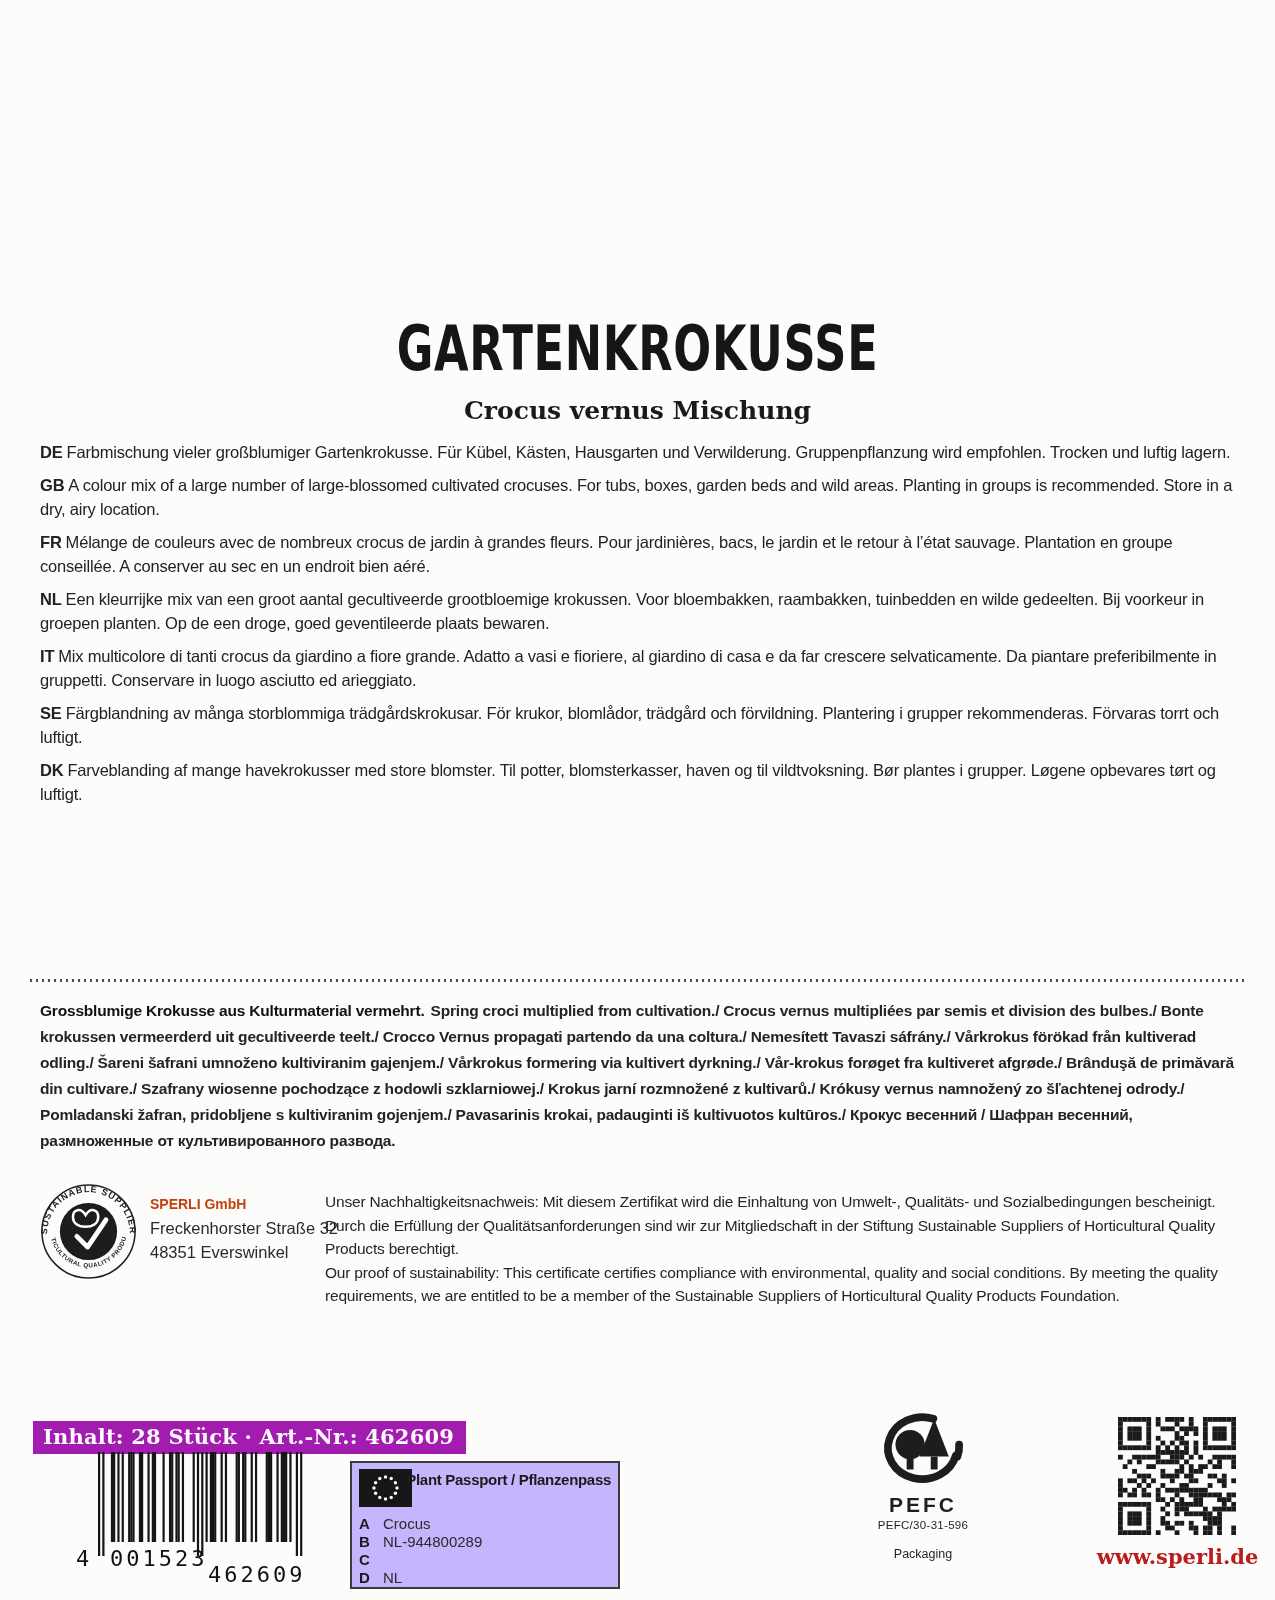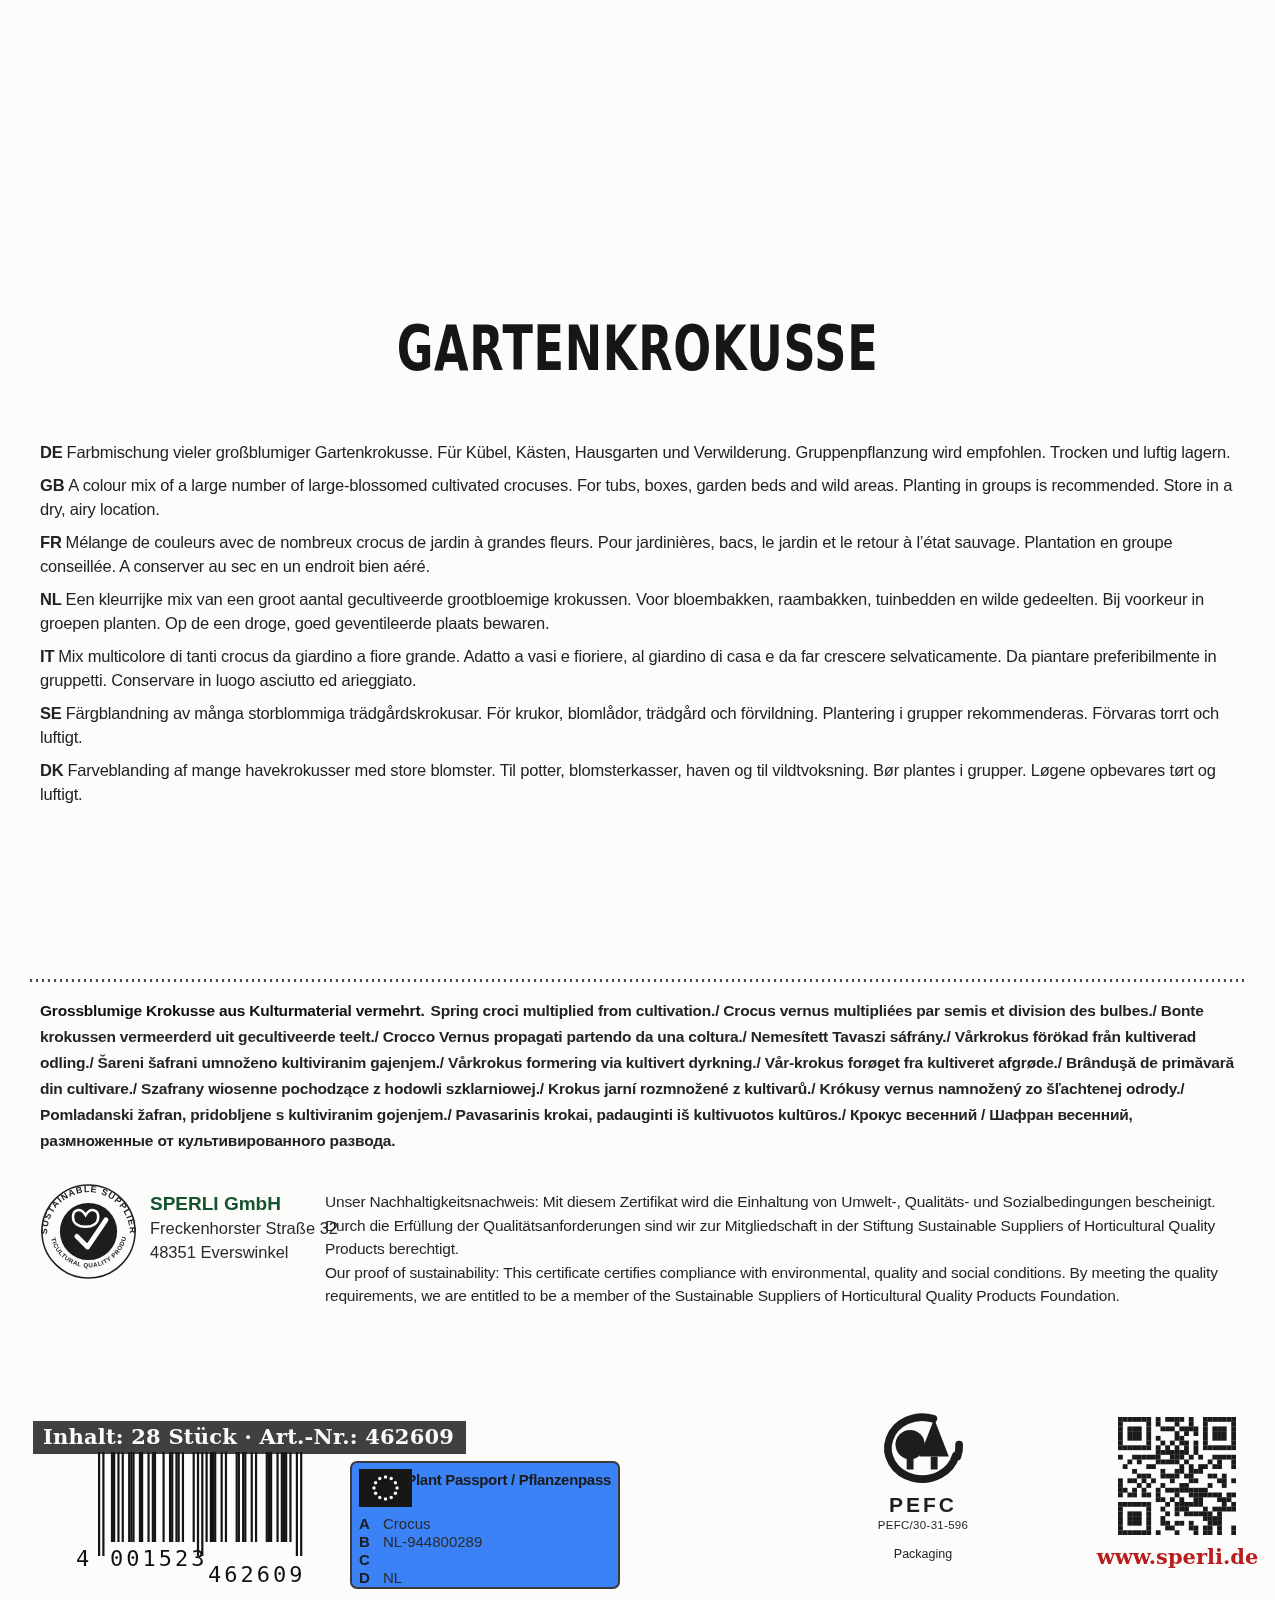--- a/index.html
+++ b/index.html
@@ -32,41 +32,41 @@
   }
   
   .prop{
     position:absolute;top:998px;left:40px;width:1197px;
     font-size:15.5px;line-height:26px;letter-spacing:-0.2px;font-weight:700;color:#242424;
   }
   .prop .lead{font-weight:900;margin-right:6px;color:#111;}
   
   .badge{position:absolute;top:1183px;left:40px;width:97px;height:97px;}
   .company{position:absolute;top:1192px;left:150px;font-size:16.5px;line-height:24px;color:#2a2a2a;}
-  .company .name{font-weight:700;font-size:19px;color:#14532d;}
+  .company .name{font-weight:700;font-size:14px;color:#c2410c;}
   .sustain-text{position:absolute;top:1190px;left:325px;width:920px;font-size:15.5px;line-height:23.5px;letter-spacing:-0.2px;color:#252525;}
   .sustain-text p{margin:0;}
   
   .contents-bar{
-    position:absolute;top:1421px;left:33px;background:#404040;color:#fbfbfb;
+    position:absolute;top:1421px;left:33px;background:#a21caf;color:#fbfbfb;
     font-family:"DejaVu Serif","Liberation Serif",serif;font-weight:700;font-size:21px;
     padding:3px 12px 5px 10px;letter-spacing:0.2px;
   }
   .barcode-box{position:absolute;top:1452px;left:76px;width:232px;height:132px;}
   .barcode-box svg{position:absolute;top:0;left:22px;}
   .bc-digits{
     position:absolute;top:92px;left:0;width:232px;height:28px;
     font-family:"DejaVu Sans Mono","Liberation Mono",monospace;font-size:22px;color:#111;
   }
   .bc-first{position:absolute;left:0;top:2px;}
   .bc-g1{position:absolute;left:34px;top:2px;width:88px;text-align:center;letter-spacing:3px;}
   .bc-g2{position:absolute;left:132px;top:18px;width:88px;text-align:center;letter-spacing:3px;}
   .passport{
     position:absolute;top:1461px;left:350px;width:266px;height:124px;
-    border:2px solid #3a3a3a;border-radius:7px;background:#3b82f6;
+    border:2px solid #3a3a3a;border-radius:0;background:#c4b5fd;
   }
   .pp-head{position:relative;height:48px;}
   .pp-flag{position:absolute;top:6px;left:7px;}
   .pp-title{
     position:absolute;top:8px;right:7px;font-weight:700;font-size:15px;letter-spacing:-0.3px;color:#1b1b1b;
   }
   .pp-rows{position:absolute;top:52px;left:7px;right:7px;}
   .pp-row{display:flex;font-size:15px;line-height:18px;color:#2b2b2b;}
   .pp-row .k{font-weight:700;width:24px;color:#1b1b1b;}
   .pefc{position:absolute;top:1408px;left:843px;width:160px;text-align:center;color:#1f1f1f;}
@@ -80,20 +80,21 @@
   }
 </style>
 </head>
 <body>
 
 <div class="sheet">
 
   <div class="title-wrap">
     <div class="title">GARTENKROKUSSE</div>
   </div>
+  <div class="subtitle">Crocus vernus Mischung</div>
 
   <div class="descs">
     <p><b>DE</b><span>Farbmischung vieler großblumiger Gartenkrokusse. Für Kübel, Kästen, Hausgarten und Verwilderung. Gruppenpflanzung wird empfohlen. Trocken und luftig lagern.</span></p>
     <p><b>GB</b><span>A colour mix of a large number of large-blossomed cultivated crocuses. For tubs, boxes, garden beds and wild areas. Planting in groups is recommended. Store in a dry, airy location.</span></p>
     <p><b>FR</b><span>Mélange de couleurs avec de nombreux crocus de jardin à grandes fleurs. Pour jardinières, bacs, le jardin et le retour à l’état sauvage. Plantation en groupe conseillée. A conserver au sec en un endroit bien aéré.</span></p>
     <p><b>NL</b><span>Een kleurrijke mix van een groot aantal gecultiveerde grootbloemige krokussen. Voor bloembakken, raambakken, tuinbedden en wilde gedeelten. Bij voorkeur in groepen planten. Op de een droge, goed geventileerde plaats bewaren.</span></p>
     <p><b>IT</b><span>Mix multicolore di tanti crocus da giardino a fiore grande. Adatto a vasi e fioriere, al giardino di casa e da far crescere selvaticamente. Da piantare preferibilmente in gruppetti. Conservare in luogo asciutto ed arieggiato.</span></p>
     <p><b>SE</b><span>Färgblandning av många storblommiga trädgårdskrokusar. För krukor, blomlådor, trädgård och förvildning. Plantering i grupper rekommenderas. Förvaras torrt och luftigt.</span></p>
     <p><b>DK</b><span>Farveblanding af mange havekrokusser med store blomster. Til potter, blomsterkasser, haven og til vildtvoksning. Bør plantes i grupper. Løgene opbevares tørt og luftigt.</span></p>
   </div>

